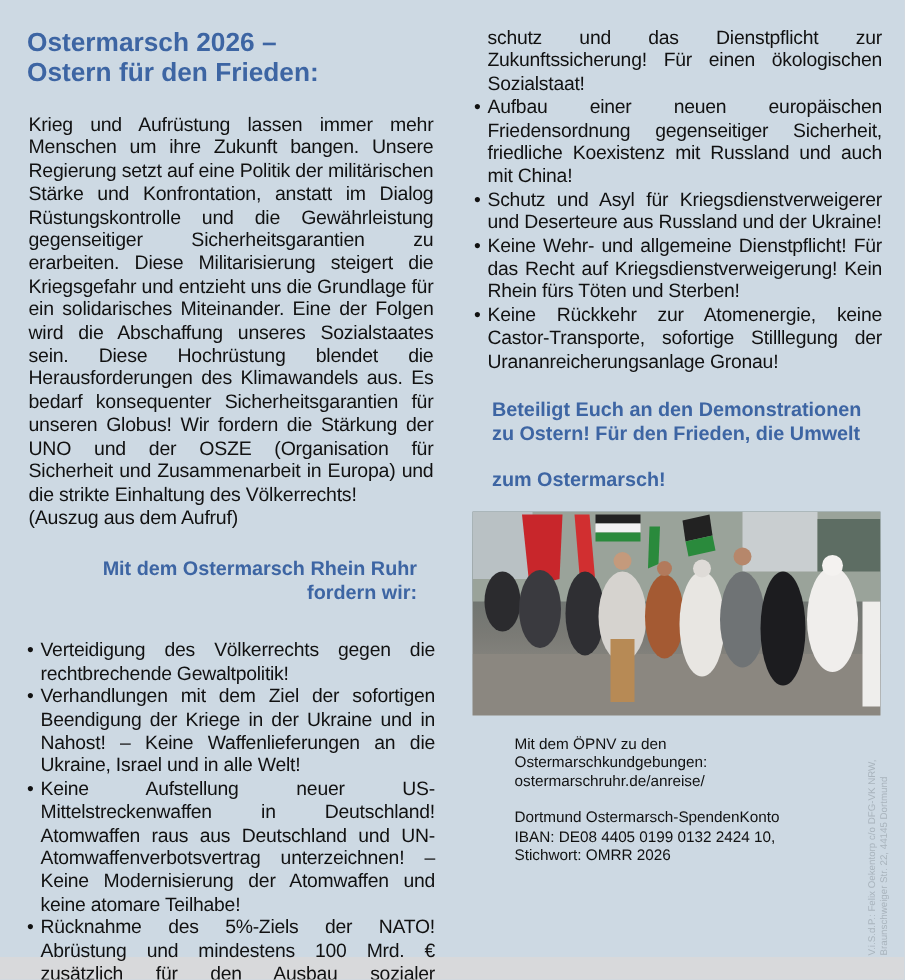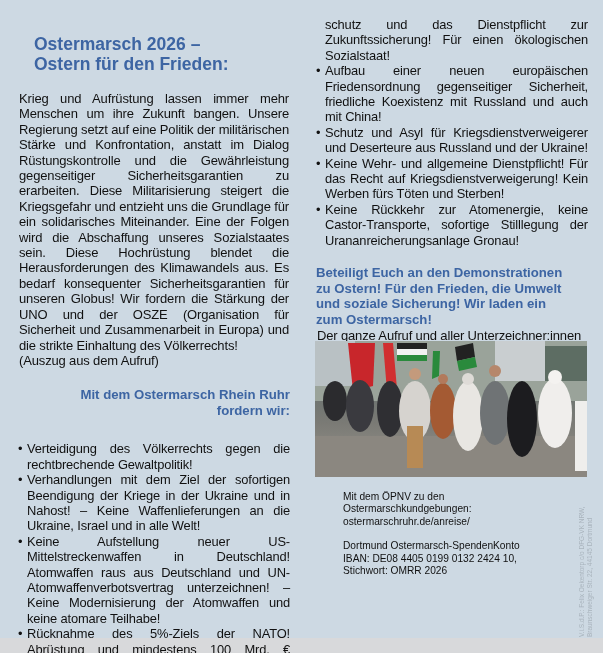--- a/index.html
+++ b/index.html
@@ -16,29 +16,29 @@
       background: #cdd9e3;
     }
     .col-left {
       position: absolute; left: 18px; top: 18px; width: 272px;
     }
     .col-right {
       position: absolute; left: 316px; top: 17px; width: 272px;
     }
     .h1 {
       color: #3d65a3; font-weight: bold; font-size: 17.5px; line-height: 20px;
-      margin: 16px;
+      margin: 0;
     }
     .p {
       font-size: 13px; line-height: 15.4px; text-align: justify; margin: 1px;
       letter-spacing: -0.15px;
     }
     .p.intro { margin-top: 17px; }
     .h2 {
-      color: #3d65a3; font-weight: bold; font-size: 13.2px; line-height: 16px; margin: 0;
+      color: #3d65a3; font-weight: bold; font-size: 13.2px; line-height: 16px; margin: 12px;
     }
     .h2.demands { margin-top: 19px; text-align: right; }
     ul.bullets {
       list-style: none; margin: 0; padding: 0;
     }
     ul.bullets.first { margin-top: 22px; }
     ul.bullets li {
       position: relative; padding-left: 9px;
       font-size: 12.9px; line-height: 15.4px; text-align: justify;
       letter-spacing: -0.15px;
@@ -93,29 +93,29 @@
       <li><span class="dot">•</span><span>Keine Aufstellung neuer US-Mittelstreckenwaffen in Deutschland! Atomwaffen raus aus Deutschland und UN-Atomwaffenverbotsvertrag unterzeichnen! – Keine Modernisierung der Atomwaffen und keine atomare Teilhabe!</span></li>
       <li><span class="dot">•</span><span>Rücknahme des 5%-Ziels der NATO! Abrüstung und mindestens 100 Mrd. € zusätzlich für den Ausbau sozialer Sicherungssysteme, Klima-</span></li>
     </ul>
   </div>
 
   <div class="col-right">
     <p class="cont">schutz und das Dienstpflicht zur Zukunftssicherung! Für einen ökologischen Sozialstaat!</p>
     <ul class="bullets">
       <li><span class="dot">•</span><span>Aufbau einer neuen europäischen Friedensordnung gegenseitiger Sicherheit, friedliche Koexistenz mit Russland und auch mit China!</span></li>
       <li><span class="dot">•</span><span>Schutz und Asyl für Kriegsdienstverweigerer und Deserteure aus Russland und der Ukraine!</span></li>
-      <li><span class="dot">•</span><span>Keine Wehr- und allgemeine Dienstpflicht! Für das Recht auf Kriegsdienstverweigerung! Kein Werben fürs Töten und Sterben!</span></li>
+      <li><span class="dot">•</span><span>Keine Wehr- und allgemeine Dienstpflicht! Für das Recht auf Kriegsdienstverweigerung! Kein Rhein fürs Töten und Sterben!</span></li>
       <li><span class="dot">•</span><span>Keine Rückkehr zur Atomenergie, keine Castor-Transporte, sofortige Stilllegung der Urananreicherungsanlage Gronau!</span></li>
     </ul>
 
     <div class="cta">
       <h2 class="h2">
         <span>Beteiligt Euch an den Demonstrationen</span><br>
         <span>zu Ostern! Für den Frieden, die Umwelt</span><br>
-        <span>und soziale Sicherung! Wir laden ein</span><br>
+        <br>
         <span>zum Ostermarsch!</span>
       </h2>
       <p class="p">
         <span>Der ganze Aufruf und aller Unterzeichner:innen</span><br>
         <span>unter www.ostermarsch-ruhr.de</span>
       </p>
     </div>
   </div>
 
   <div class="photo" title="Demonstrators marching in the street with red and Palestinian flags">

